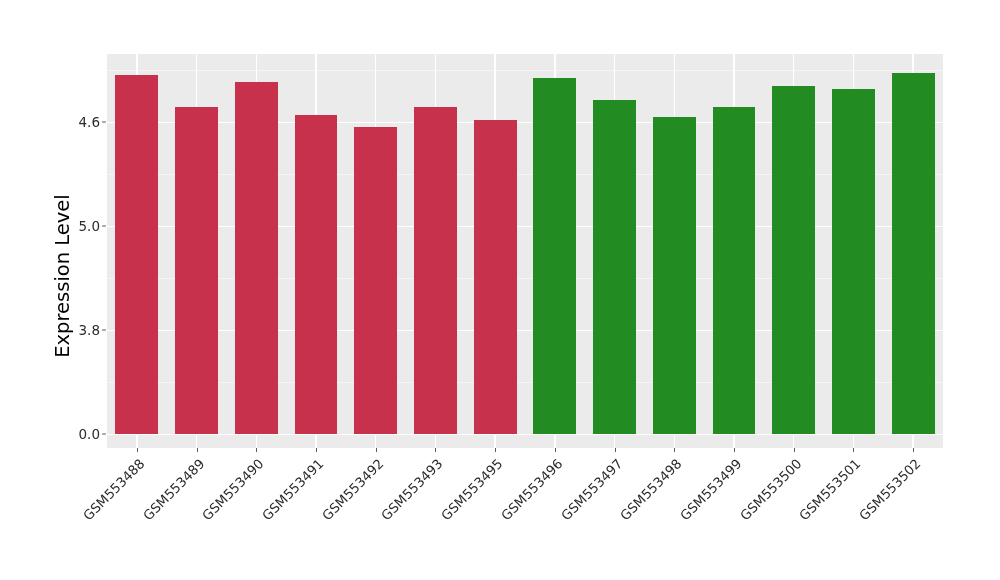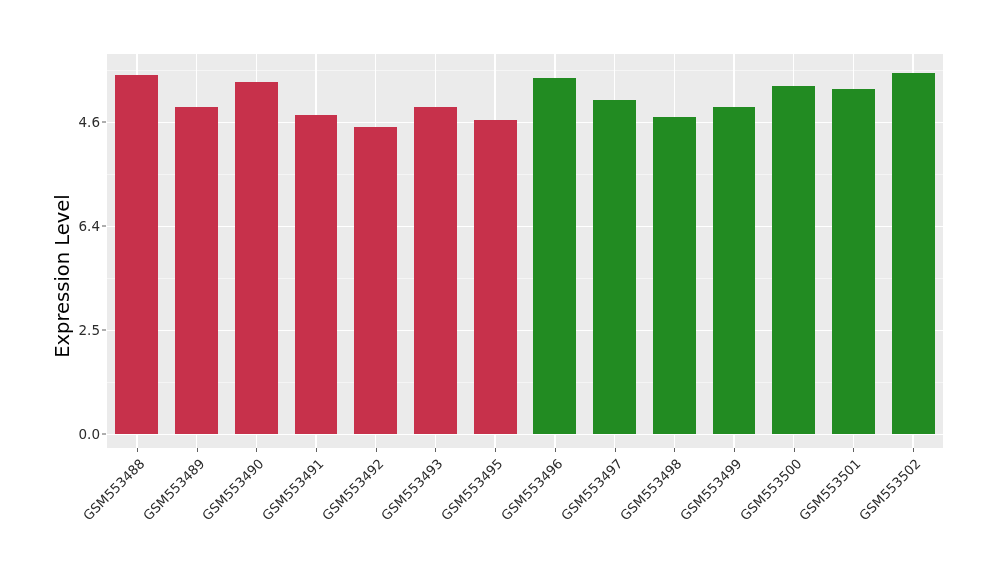--- a/index.html
+++ b/index.html
@@ -130,25 +130,25 @@
 <div id="chart-root">
 
   <div class="y-axis-title">Expression Level</div>
 
   <div id="y-axis">
       <div class="y-tick-wrap" style="top: 434px;">
         <div class="y-tick-label">0.0</div>
       </div>
       <div class="y-tick-mark" style="top: 434px;"></div>
       <div class="y-tick-wrap" style="top: 330px;">
-        <div class="y-tick-label">2.5</div>
+        <div class="y-tick-label">3.8</div>
       </div>
       <div class="y-tick-mark" style="top: 330px;"></div>
       <div class="y-tick-wrap" style="top: 226px;">
-        <div class="y-tick-label">6.4</div>
+        <div class="y-tick-label">5.0</div>
       </div>
       <div class="y-tick-mark" style="top: 226px;"></div>
       <div class="y-tick-wrap" style="top: 122px;">
         <div class="y-tick-label">4.6</div>
       </div>
       <div class="y-tick-mark" style="top: 122px;"></div>
     </div>
 
   <div id="panel">
     <div id="gridlines">

